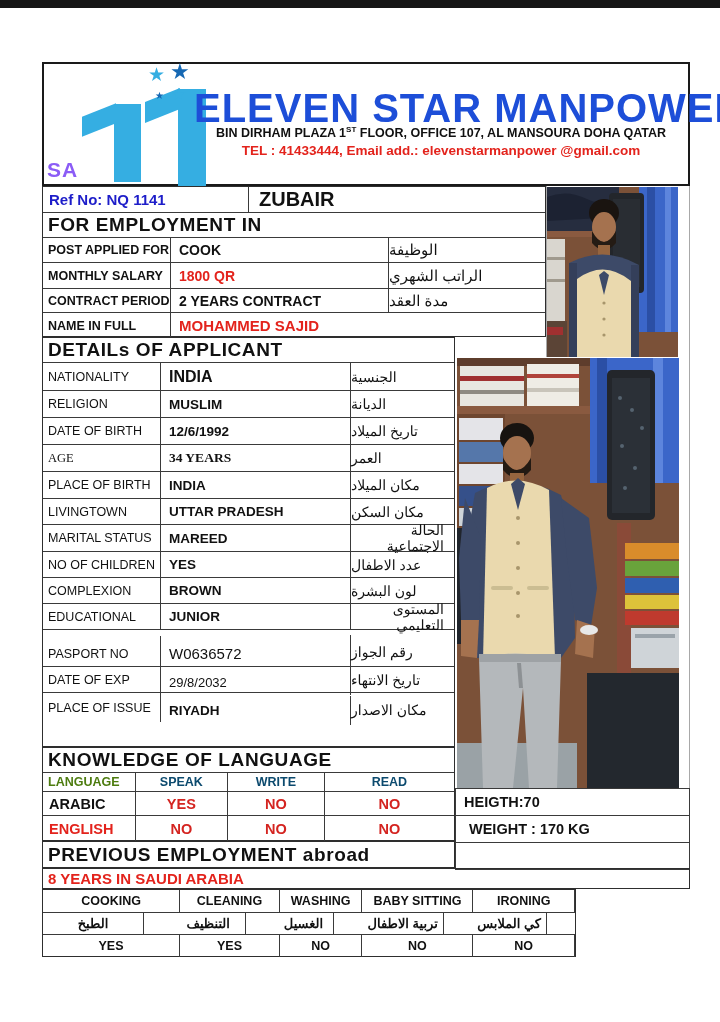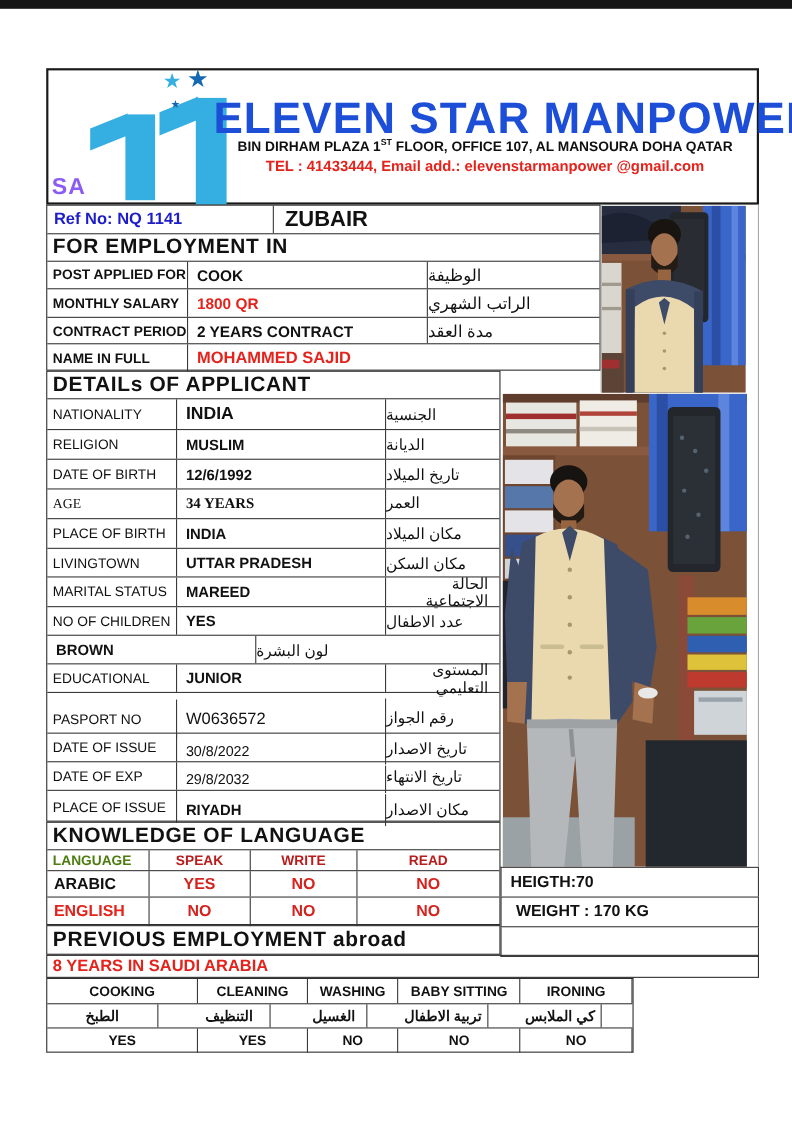--- a/index.html
+++ b/index.html
@@ -45,21 +45,21 @@
   #sectB { left:42px; top:337px; width:413px; height:410px; }
   .dLabel { width:118px; padding-left:5px; font-size:12.5px; font-weight:normal; }
   .dValue { width:190px; padding-left:8px; font-size:13.5px; font-weight:bold; }
   .dValue.plain { font-weight:normal; font-size:15px; }
   .dValue.datev { font-weight:normal; font-size:13px; align-self:flex-start; margin-top:3px; }
   .dArabic { flex:1; justify-content:flex-end; padding-right:10px; font-size:14px; }
 
   
   #sectC { left:42px; top:747px; width:413px; height:94px; }
   .lHead { height:19px; border-bottom:1px solid #3a3a3a; display:flex; }
-  .lh { font-size:12.5px; font-weight:bold; color:#b91c1c; justify-content:center; }
+  .lh { font-size:12.5px; font-weight:bold; color:#0c4a6e; justify-content:center; }
   .lh0 { width:93px; color:#4d7c0f; justify-content:flex-start; padding-left:5px; }
   .lc0 { width:93px; padding-left:6px; font-size:14.5px; font-weight:bold; }
   .lc  { font-size:14.5px; font-weight:bold; justify-content:center; color:#d42420; }
   .w93 { width:93px; } .w97 { width:97px; } .w130 { width:130px; }
 
   
   #sectD { left:455px; top:788px; width:235px; height:80px; }
   .mcell { border:1px solid #3a3a3a; font-size:14.5px; font-weight:bold; display:flex; align-items:center; }
   #height-cell { height:27px; padding-left:8px; border-bottom:none; }
   #weight-cell { height:28px; padding-left:13px; }
@@ -177,37 +177,33 @@
       <div class="cell bR dLabel">MARITAL STATUS</div>
       <div class="cell bR dValue">MAREED</div>
       <div class="cell dArabic" dir="rtl">الحالة الاجتماعية</div>
     </div>
     <div class="row" style="height:26px;">
       <div class="cell bR dLabel">NO OF CHILDREN</div>
       <div class="cell bR dValue">YES</div>
       <div class="cell dArabic" dir="rtl">عدد الاطفال</div>
     </div>
     <div class="row" style="height:26px;">
+      <div class="cell bR dLabel">COMPLEXION</div>
       <div class="cell bR dValue">BROWN</div>
       <div class="cell dArabic" dir="rtl">لون البشرة</div>
     </div>
     <div class="row" style="height:26px;">
       <div class="cell bR dLabel">EDUCATIONAL</div>
       <div class="cell bR dValue">JUNIOR</div>
       <div class="cell dArabic" dir="rtl">المستوى التعليمي</div>
     </div>
     <div class="row" style="height:37px;">
       <div class="cell bR dLabel" style="align-self:flex-start; margin-top:6px;">PASPORT NO</div>
       <div class="cell bR dValue plain" style="align-self:flex-start; margin-top:5px;">W0636572</div>
       <div class="cell dArabic" dir="rtl" style="align-self:flex-start; margin-top:4px;">رقم الجواز</div>
-    </div>
-    <div class="row" style="height:26px;">
-      <div class="cell bR dLabel">DATE OF ISSUE</div>
-      <div class="cell bR dValue datev">30/8/2022</div>
-      <div class="cell dArabic" dir="rtl">تاريخ الاصدار</div>
     </div>
     <div class="row" style="height:26px;">
       <div class="cell bR dLabel">DATE OF EXP</div>
       <div class="cell bR dValue datev">29/8/2032</div>
       <div class="cell dArabic" dir="rtl">تاريخ الانتهاء</div>
     </div>
     <div class="row" style="height:29px;">
       <div class="cell bR dLabel">PLACE OF ISSUE</div>
       <div class="cell bR dValue" style="align-self:flex-start; margin-top:3px;">RIYADH</div>
       <div class="cell dArabic" dir="rtl" style="align-self:flex-start; margin-top:2px;">مكان الاصدار</div>

